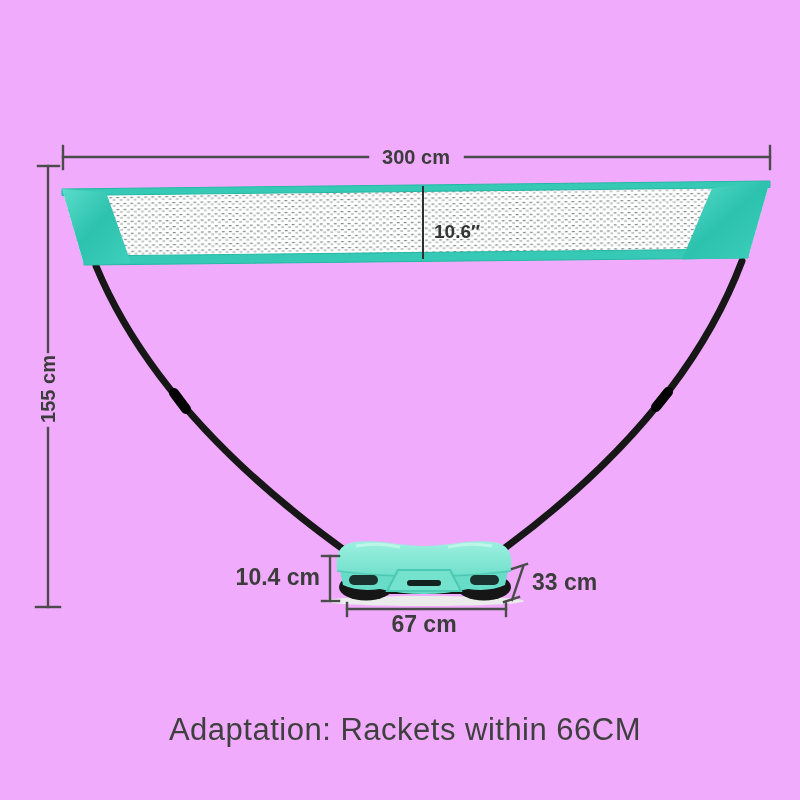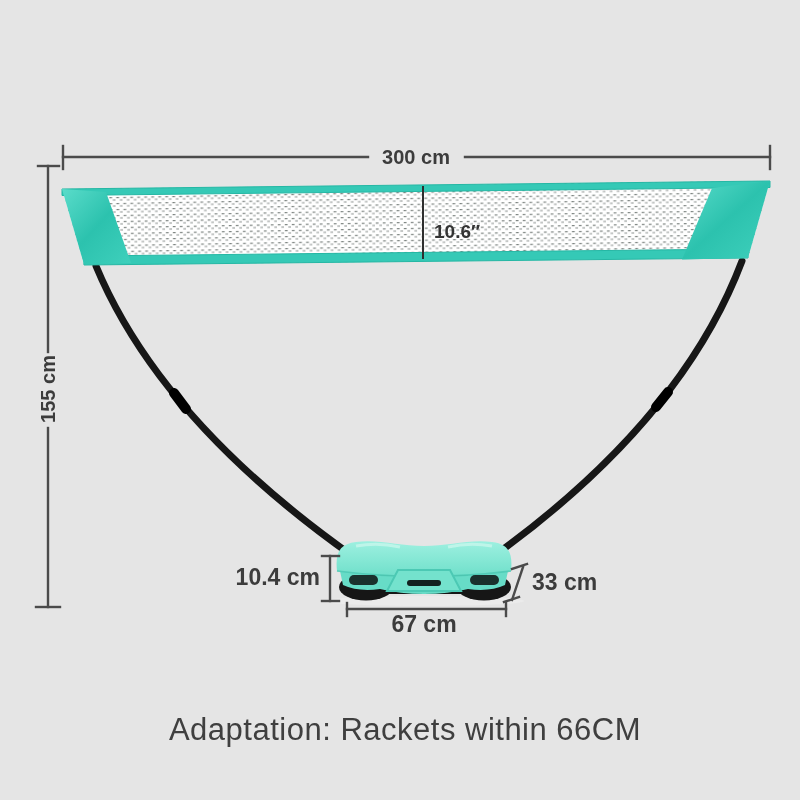--- a/index.html
+++ b/index.html
@@ -1,17 +1,17 @@
 <!DOCTYPE html>
 <html><head>
 <meta charset="utf-8">
 <style>
   html,body { margin:0; padding:0; background:#ffffff; }
   #stage {
-    position:relative; width:800px; height:800px; background:#e5e5e5;
+    position:relative; width:800px; height:800px; background:#f0abfc;
     font-family:"Liberation Sans", sans-serif; overflow:hidden;
   }
   svg { display:block; }
 
   .dim-line   { stroke:#4b4b4b; stroke-width:2.4; stroke-linecap:square; fill:none; }
   .dim-cap    { stroke:#4b4b4b; stroke-width:2.4; stroke-linecap:square; }
   .dim-text   { fill:#3c3c3c; font-family:"Liberation Sans",sans-serif; font-weight:700; font-size:20px; }
   .dim-text-lg{ fill:#3c3c3c; font-family:"Liberation Sans",sans-serif; font-weight:700; font-size:23px; }
   .net-height-text { fill:#343434; font-family:"Liberation Sans",sans-serif; font-weight:700; font-size:19px; }
 

